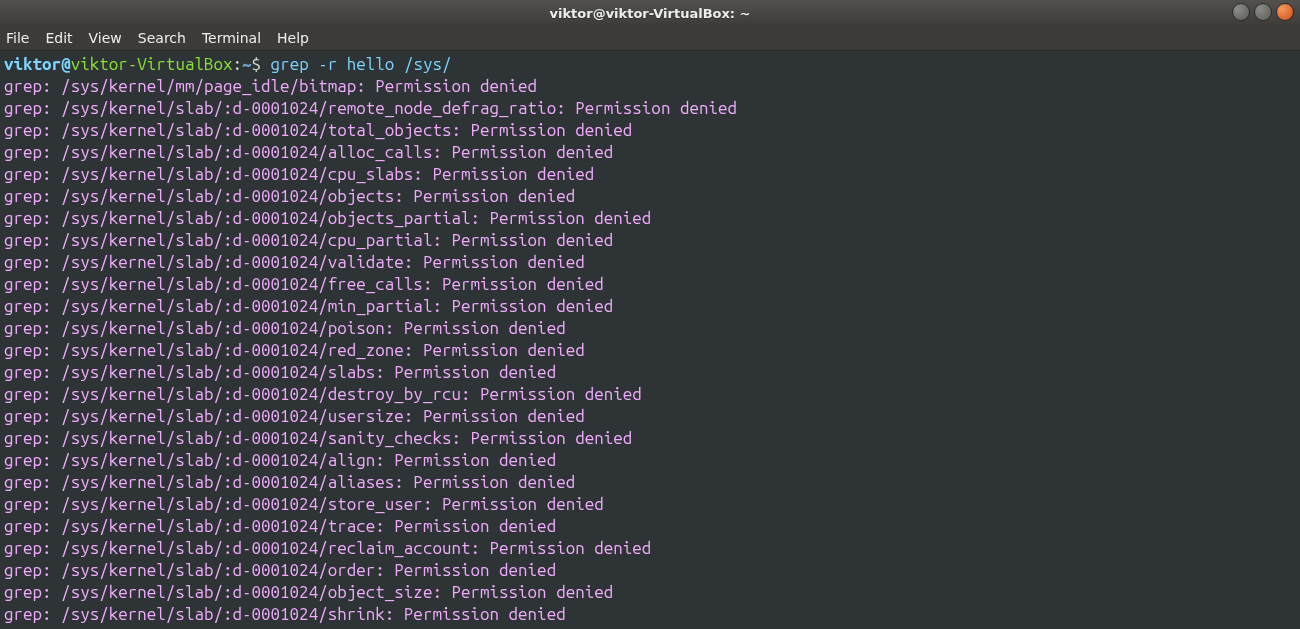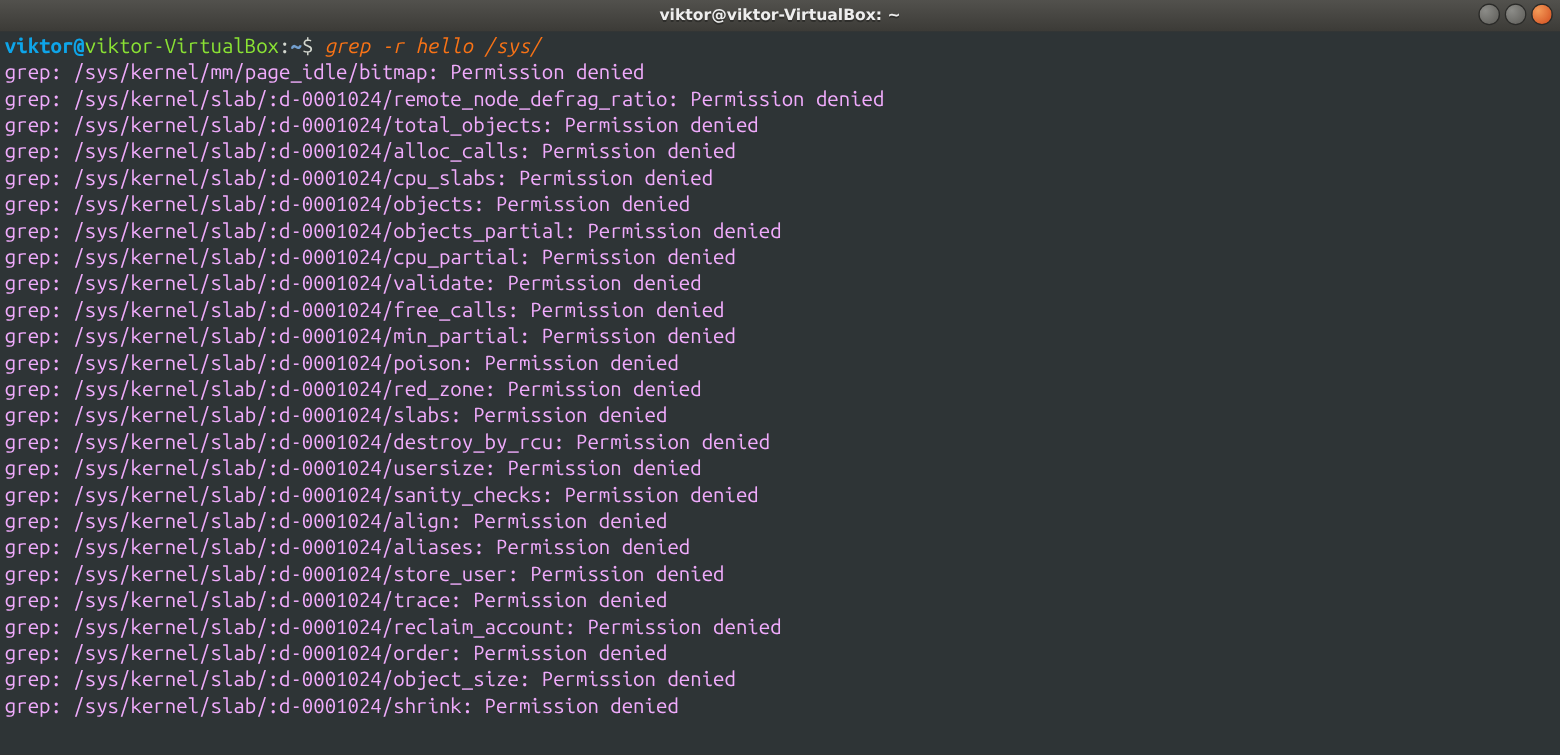--- a/index.html
+++ b/index.html
@@ -73,39 +73,47 @@
     color: #d3d7cf;
     overflow: hidden;
     white-space: pre;
   }
   .terminal {
     background: #2c3333;
   }
   
   .terminal { background: #2c3438; background: #2e3436; }
 
-  .prompt-user { color: #0ea5e9; font-weight: bold; }
+  .prompt-user { color: #7dd3fc; font-weight: bold; }
   .prompt-host { color: #8ae234; font-weight: normal; }
   .prompt-colon { color: #d3d7cf; }
   .prompt-path { color: #739fcf; font-weight: bold; }
   .prompt-dollar { color: #d3d7cf; }
-  .cmd { color: #f97316; font-style: italic; }
+  .cmd { color: #7dd3fc; }
   .outline { color: #f0abfc; }
   .line { display: block; }
 </style>
 </head>
 <body>
 
 <div class="window">
 
   <div class="titlebar">
     <span class="title">viktor@viktor-VirtualBox: ~</span>
     <div class="winbtns">
       <div class="winbtn"></div>
       <div class="winbtn"></div>
       <div class="winbtn close"></div>
     </div>
   </div>
 
+  <div class="menubar">
+    <span>File</span>
+    <span>Edit</span>
+    <span>View</span>
+    <span>Search</span>
+    <span>Terminal</span>
+    <span>Help</span>
+  </div>
 
   <div class="terminal"><span class="line"><span class="prompt-user">viktor</span><span class="prompt-user">@</span><span class="prompt-host">viktor-VirtualBox</span><span class="prompt-colon">:</span><span class="prompt-path">~</span><span class="prompt-dollar">$</span><span class="cmd"> grep -r hello /sys/</span></span><span id="out"><span class="line outline">grep: /sys/kernel/mm/page_idle/bitmap: Permission denied</span><span class="line outline">grep: /sys/kernel/slab/:d-0001024/remote_node_defrag_ratio: Permission denied</span><span class="line outline">grep: /sys/kernel/slab/:d-0001024/total_objects: Permission denied</span><span class="line outline">grep: /sys/kernel/slab/:d-0001024/alloc_calls: Permission denied</span><span class="line outline">grep: /sys/kernel/slab/:d-0001024/cpu_slabs: Permission denied</span><span class="line outline">grep: /sys/kernel/slab/:d-0001024/objects: Permission denied</span><span class="line outline">grep: /sys/kernel/slab/:d-0001024/objects_partial: Permission denied</span><span class="line outline">grep: /sys/kernel/slab/:d-0001024/cpu_partial: Permission denied</span><span class="line outline">grep: /sys/kernel/slab/:d-0001024/validate: Permission denied</span><span class="line outline">grep: /sys/kernel/slab/:d-0001024/free_calls: Permission denied</span><span class="line outline">grep: /sys/kernel/slab/:d-0001024/min_partial: Permission denied</span><span class="line outline">grep: /sys/kernel/slab/:d-0001024/poison: Permission denied</span><span class="line outline">grep: /sys/kernel/slab/:d-0001024/red_zone: Permission denied</span><span class="line outline">grep: /sys/kernel/slab/:d-0001024/slabs: Permission denied</span><span class="line outline">grep: /sys/kernel/slab/:d-0001024/destroy_by_rcu: Permission denied</span><span class="line outline">grep: /sys/kernel/slab/:d-0001024/usersize: Permission denied</span><span class="line outline">grep: /sys/kernel/slab/:d-0001024/sanity_checks: Permission denied</span><span class="line outline">grep: /sys/kernel/slab/:d-0001024/align: Permission denied</span><span class="line outline">grep: /sys/kernel/slab/:d-0001024/aliases: Permission denied</span><span class="line outline">grep: /sys/kernel/slab/:d-0001024/store_user: Permission denied</span><span class="line outline">grep: /sys/kernel/slab/:d-0001024/trace: Permission denied</span><span class="line outline">grep: /sys/kernel/slab/:d-0001024/reclaim_account: Permission denied</span><span class="line outline">grep: /sys/kernel/slab/:d-0001024/order: Permission denied</span><span class="line outline">grep: /sys/kernel/slab/:d-0001024/object_size: Permission denied</span><span class="line outline">grep: /sys/kernel/slab/:d-0001024/shrink: Permission denied</span></span></div>
 
 </div>
 
 </body></html>

